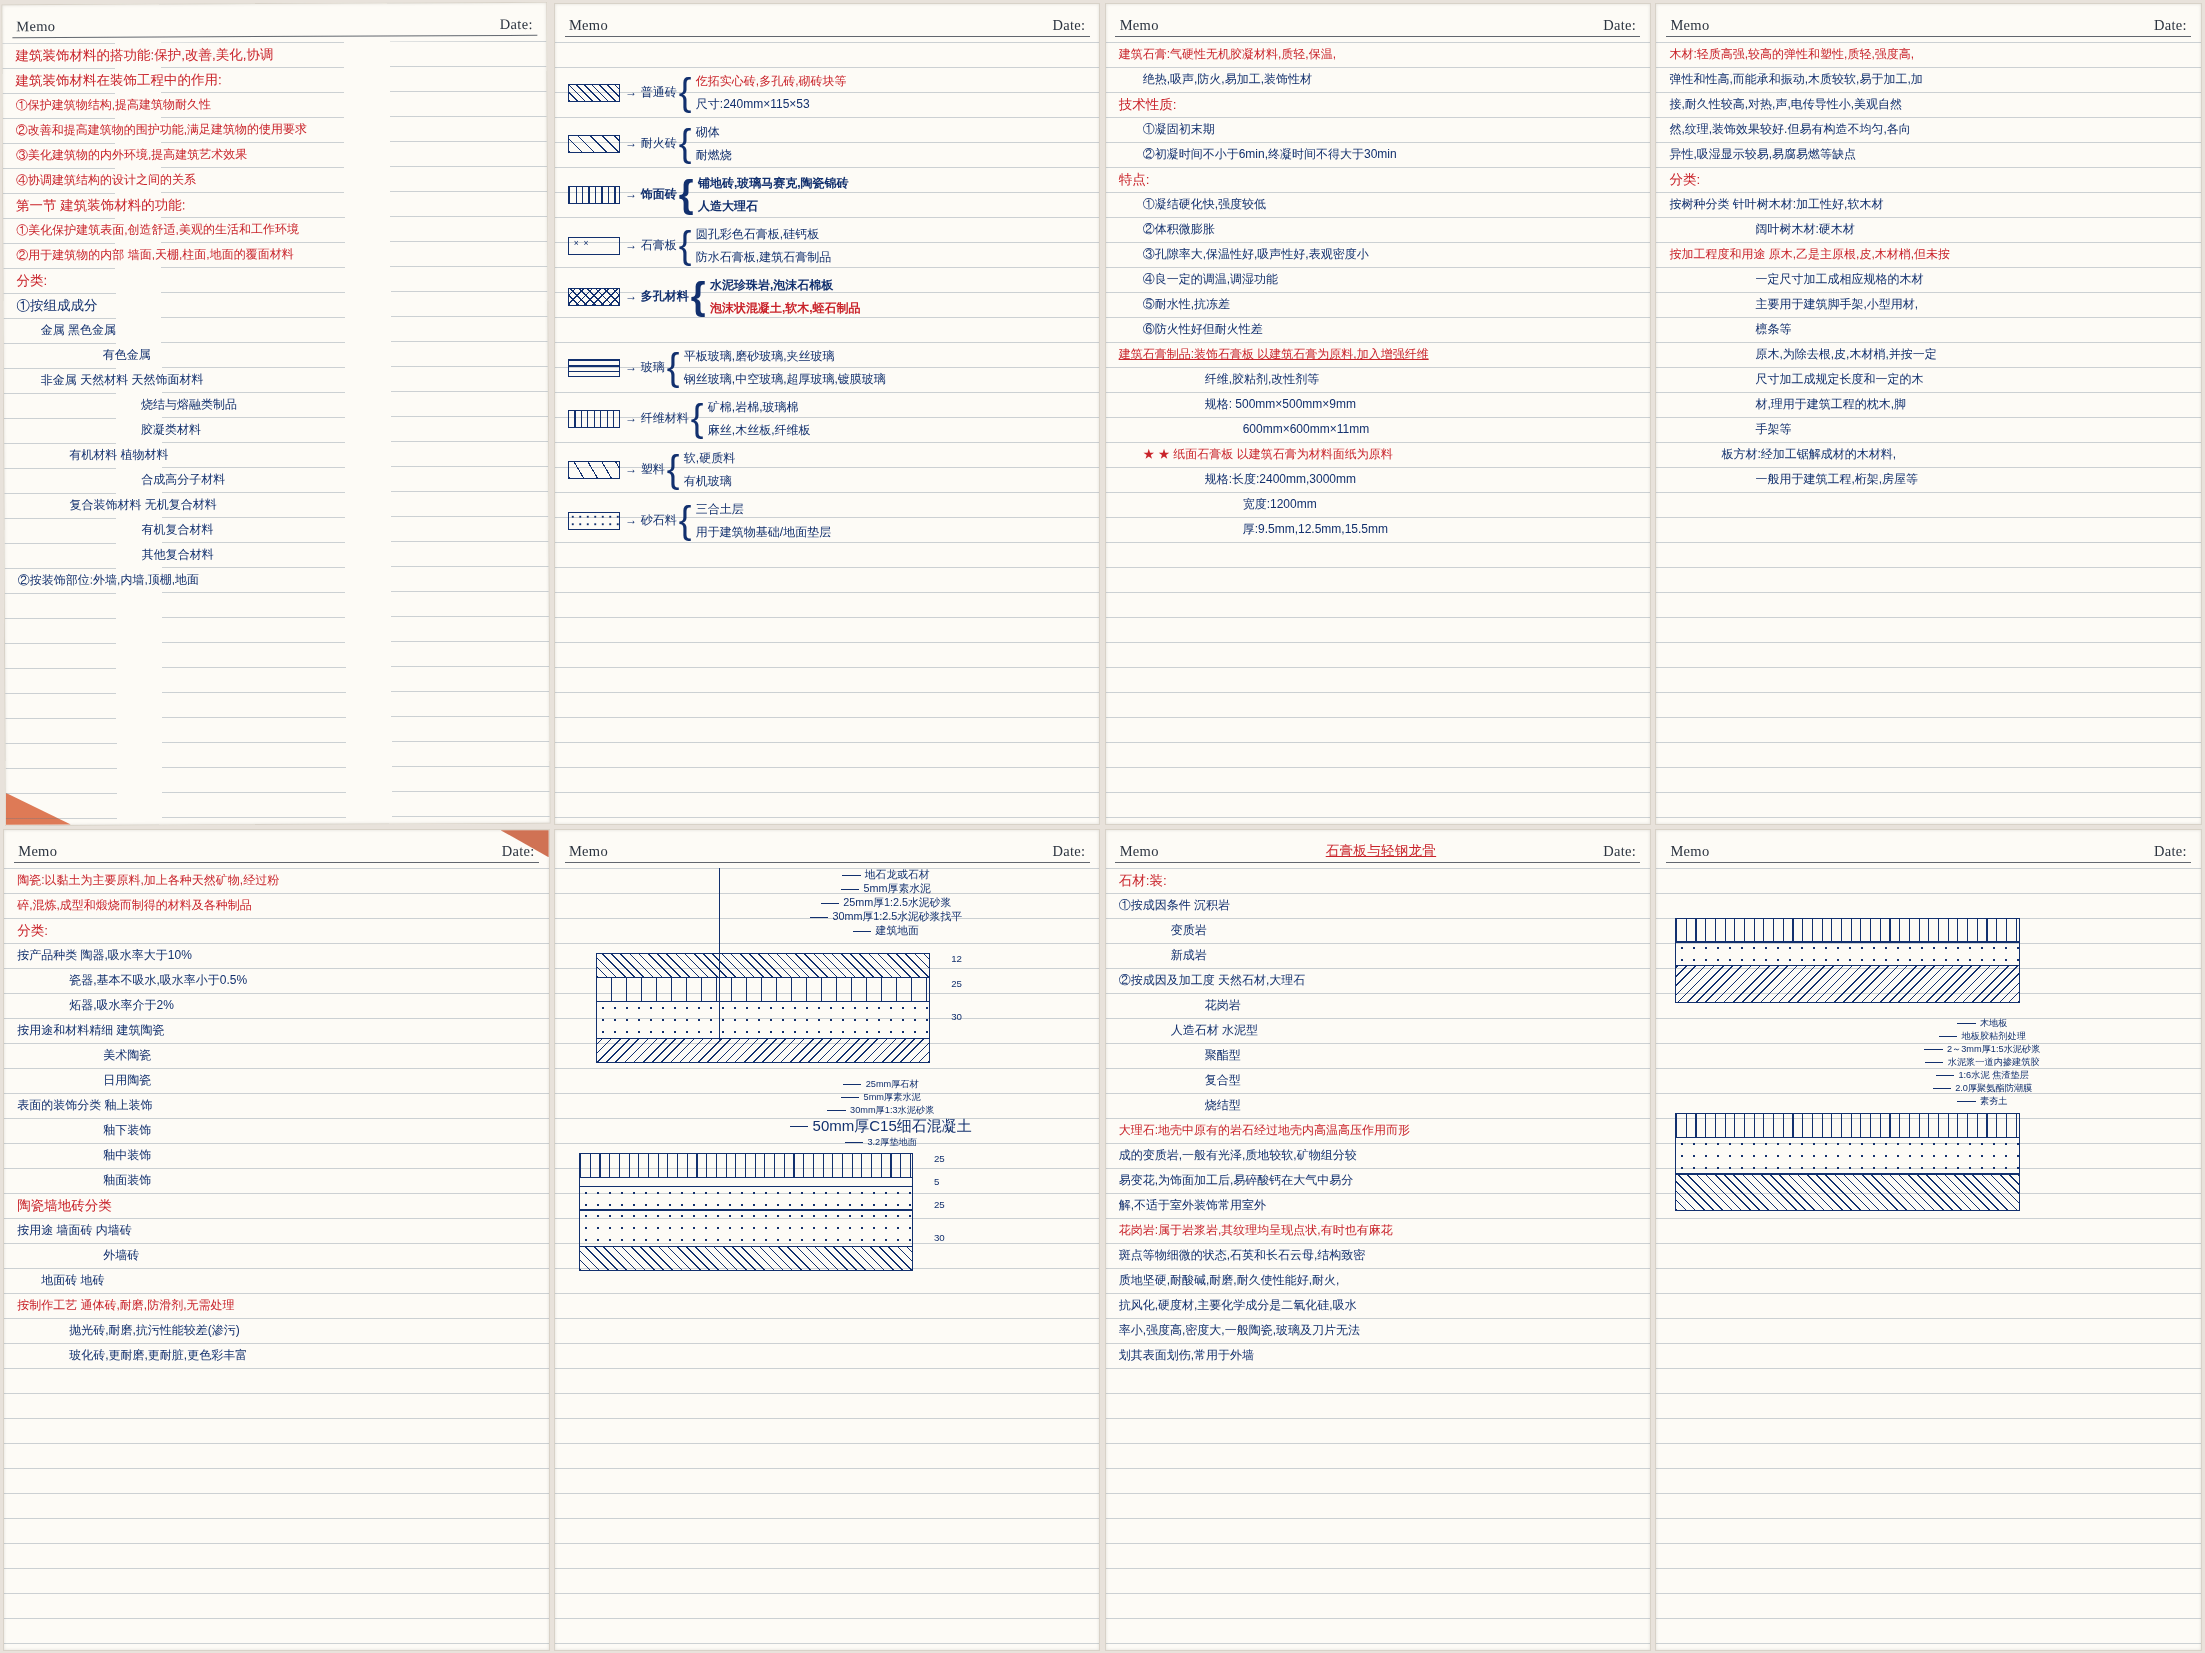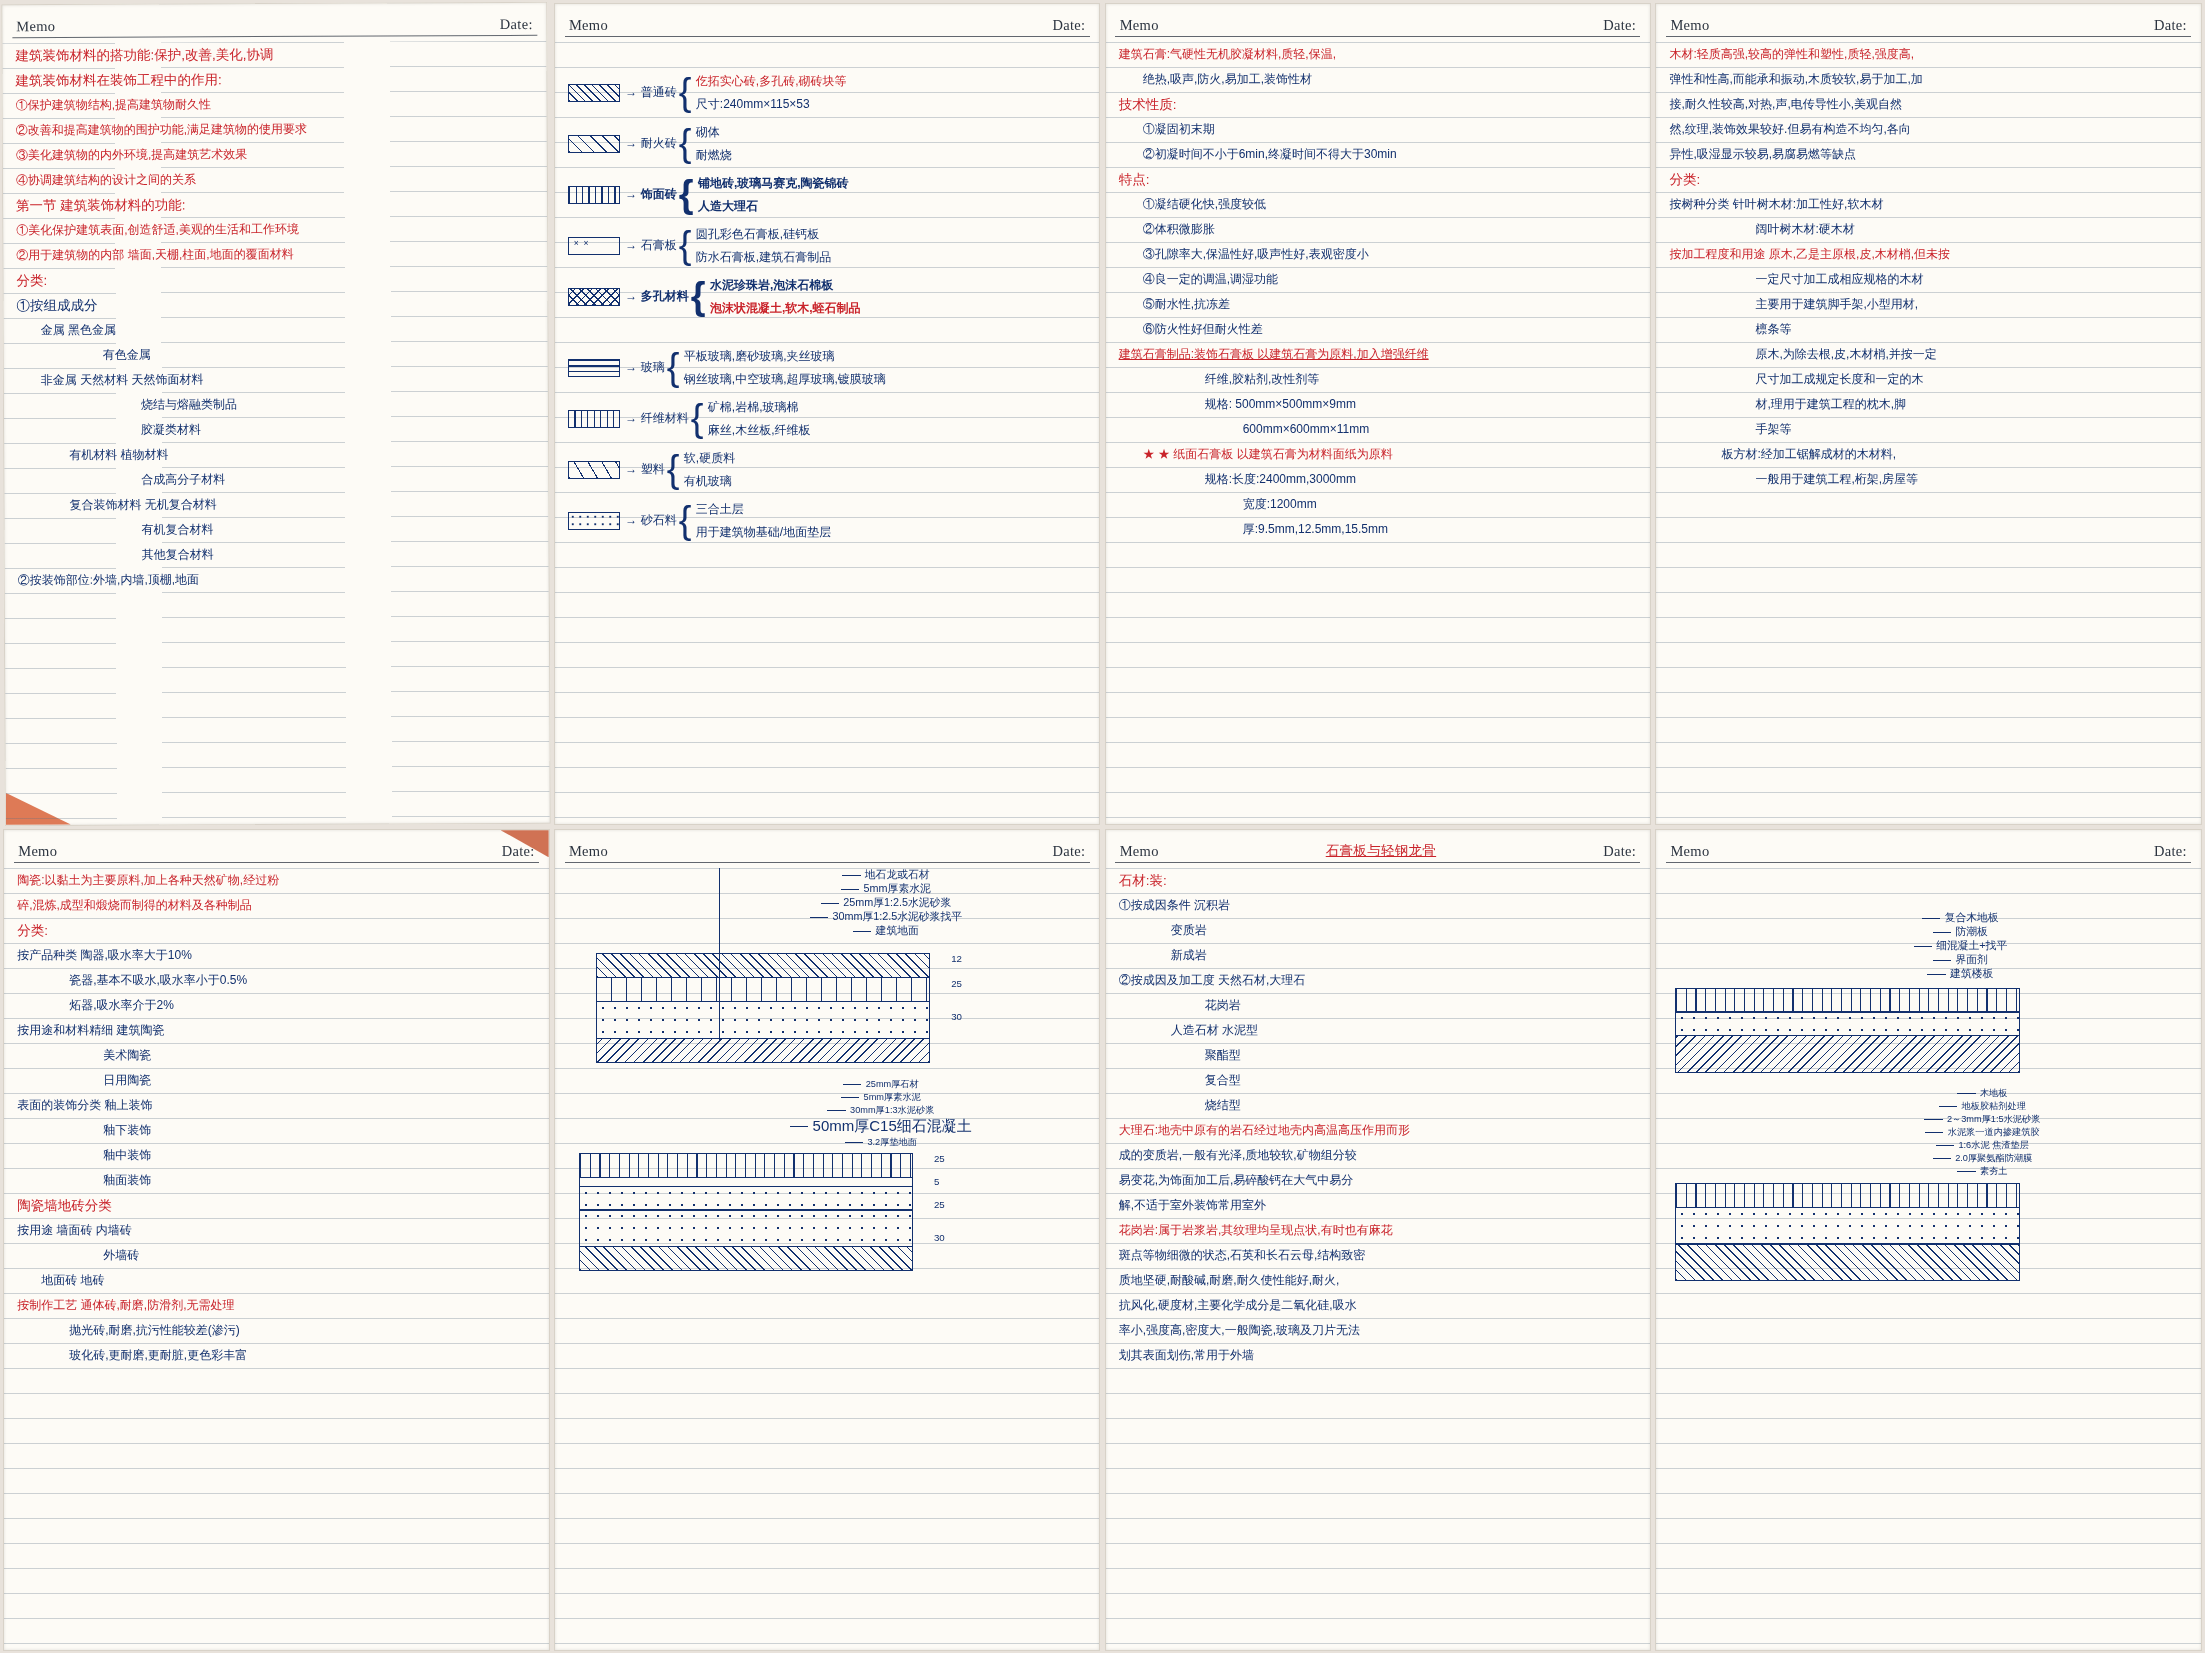--- a/index.html
+++ b/index.html
@@ -405,27 +405,20 @@
 
   <div class="page">
     <div class="hdr">
       <span class="memo">Memo</span>
       <span class="date">Date:</span>
       <span class="line"></span>
     </div>
     <div class="rules"></div>
     <div class="content">
       <div style="height:43px;"></div>
-      <div style="position:relative;margin-left:140px;width:302px;">
-        <div class="callout"><span class="dash"></span><span>复合木地板</span></div>
-        <div class="callout"><span class="dash"></span><span>防潮板</span></div>
-        <div class="callout"><span class="dash"></span><span>细混凝土+找平</span></div>
-        <div class="callout"><span class="dash"></span><span>界面剂</span></div>
-        <div class="callout"><span class="dash"></span><span>建筑楼板</span></div>
-      </div>
       <div class="diagram" style="width:345px;margin-left:5.4px;margin-top:7.5px;">
         <div class="band grid"></div>
         <div class="band dot"></div>
         <div class="band hatchR tall"></div>
       </div>
       <div style="height:14px;"></div>
       <div style="position:relative;margin-left:162px;width:302px;">
         <div class="callout" style="font-size:9.2px"><span class="dash"></span><span>木地板</span></div>
         <div class="callout" style="font-size:9.2px"><span class="dash"></span><span>地板胶粘剂处理</span></div>
         <div class="callout" style="font-size:9.2px"><span class="dash"></span><span>2～3mm厚1:5水泥砂浆</span></div>

